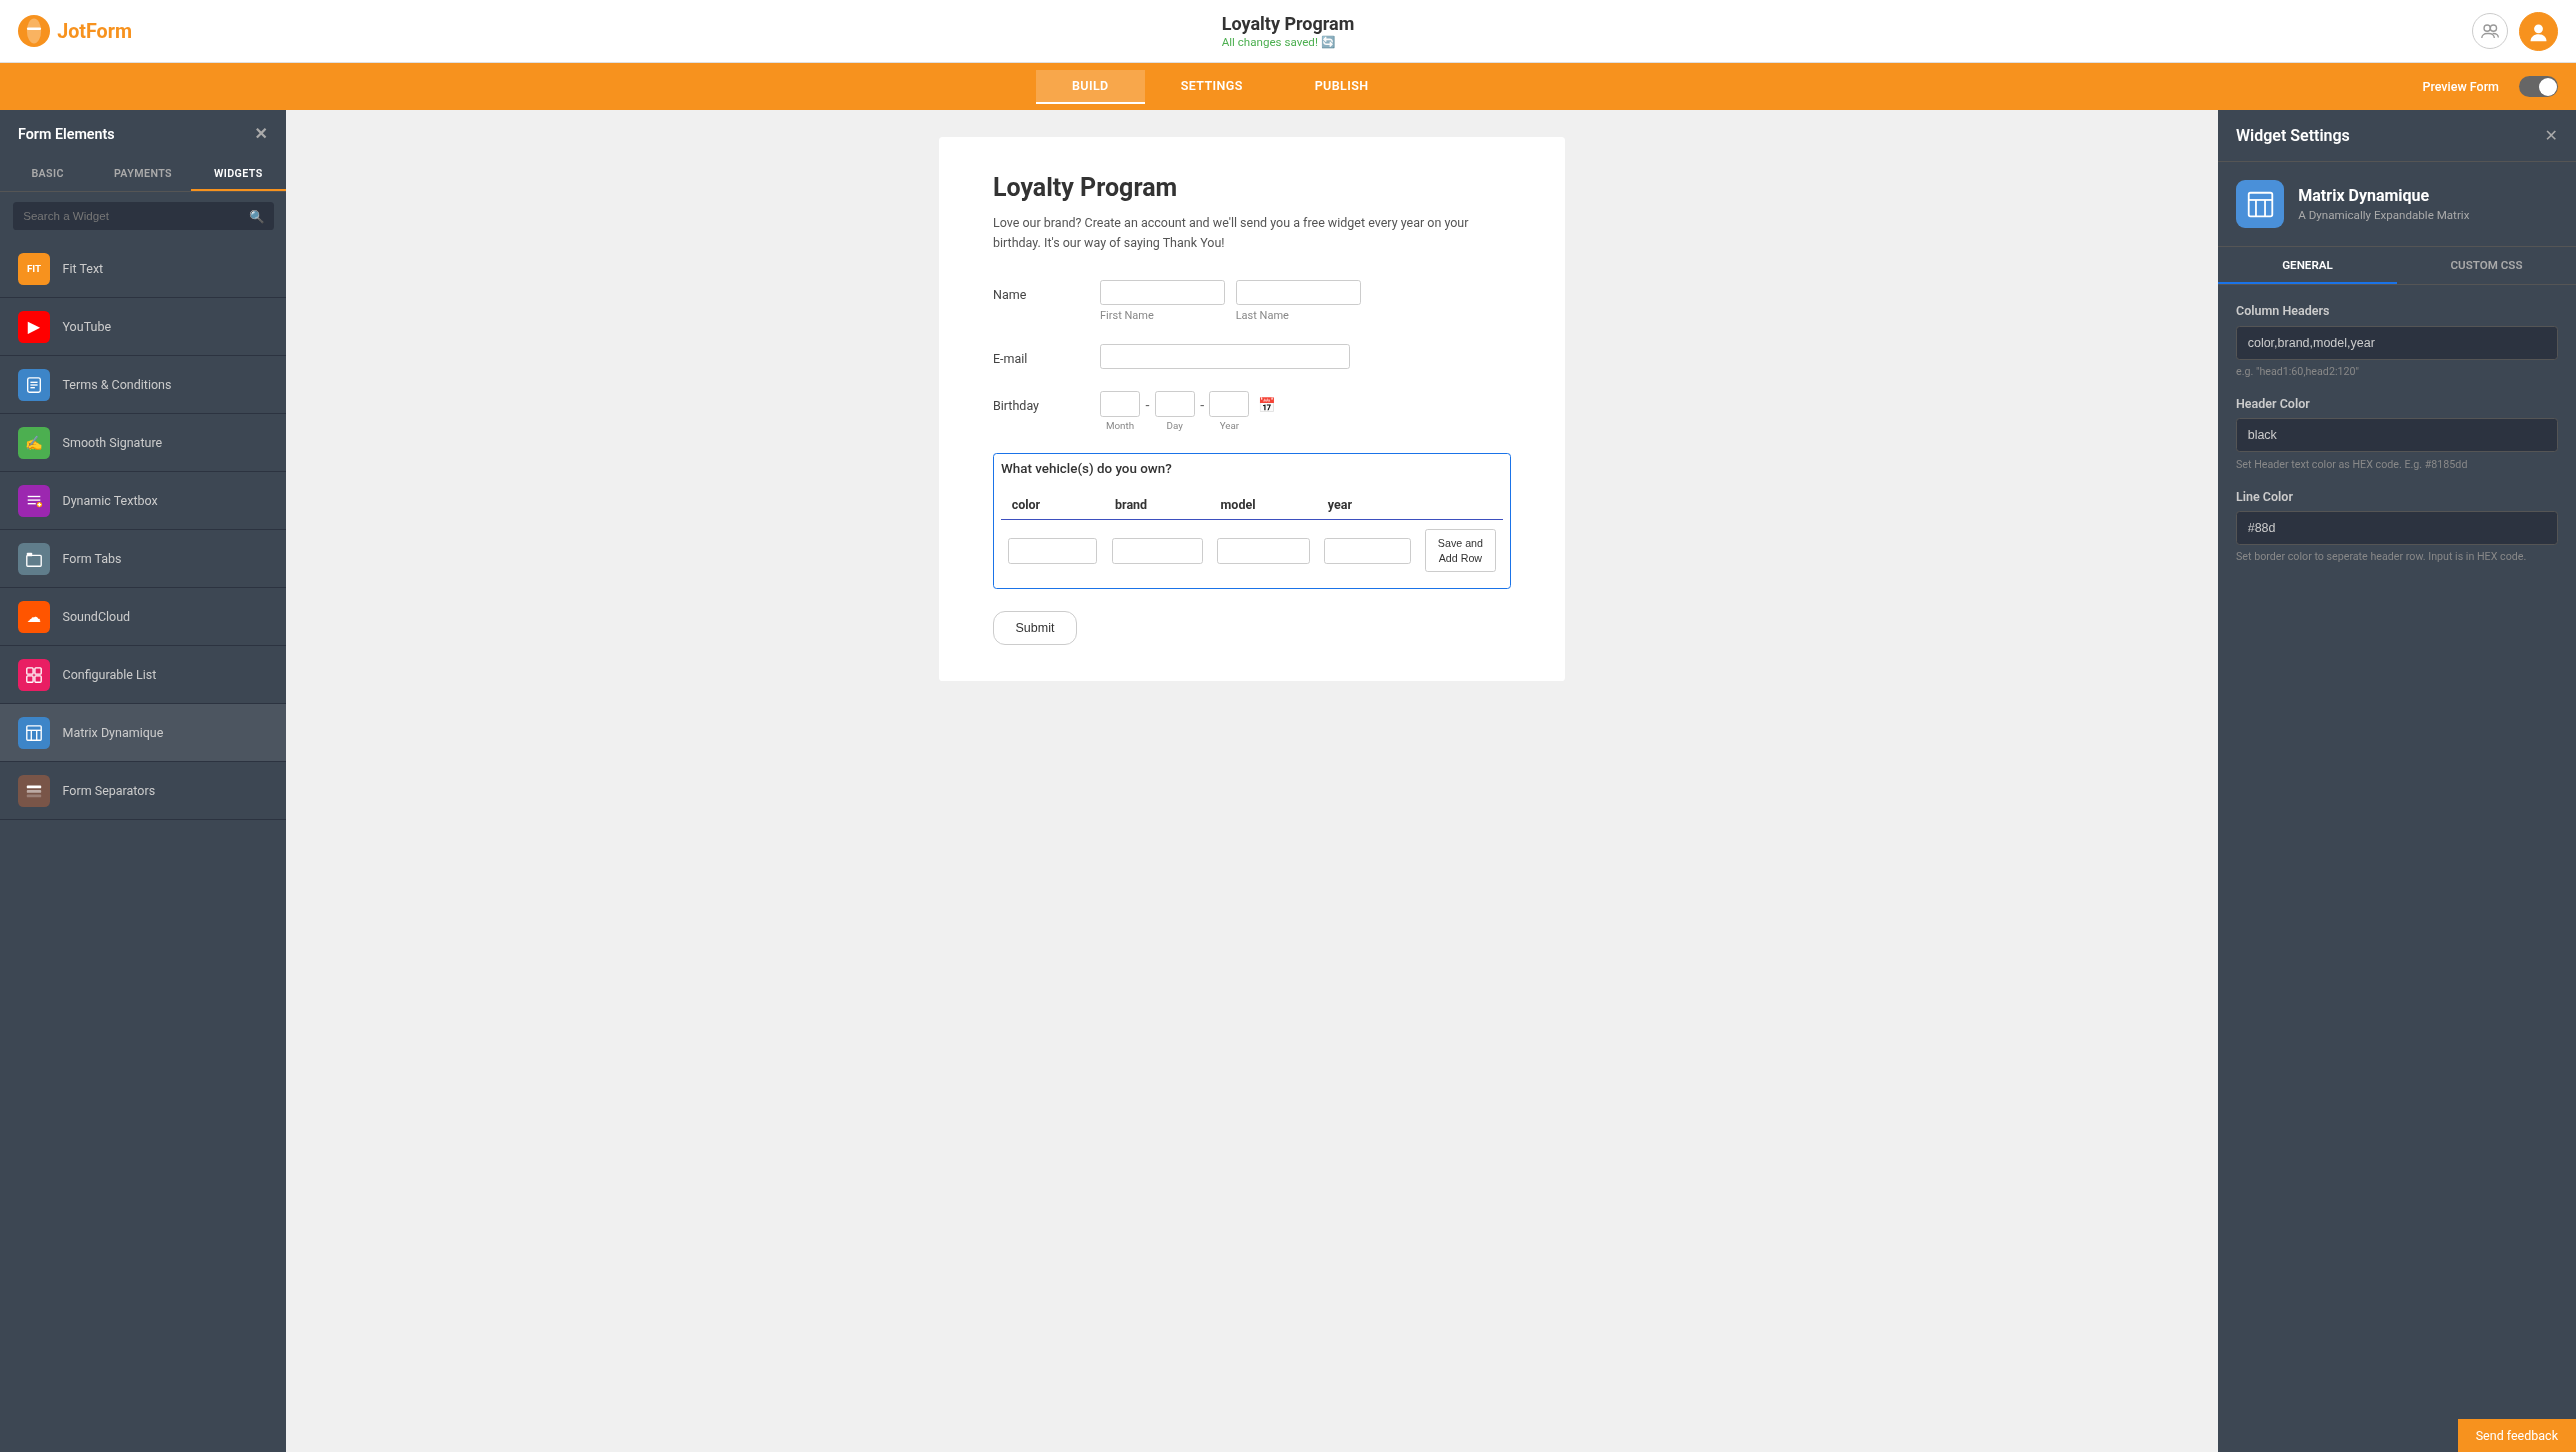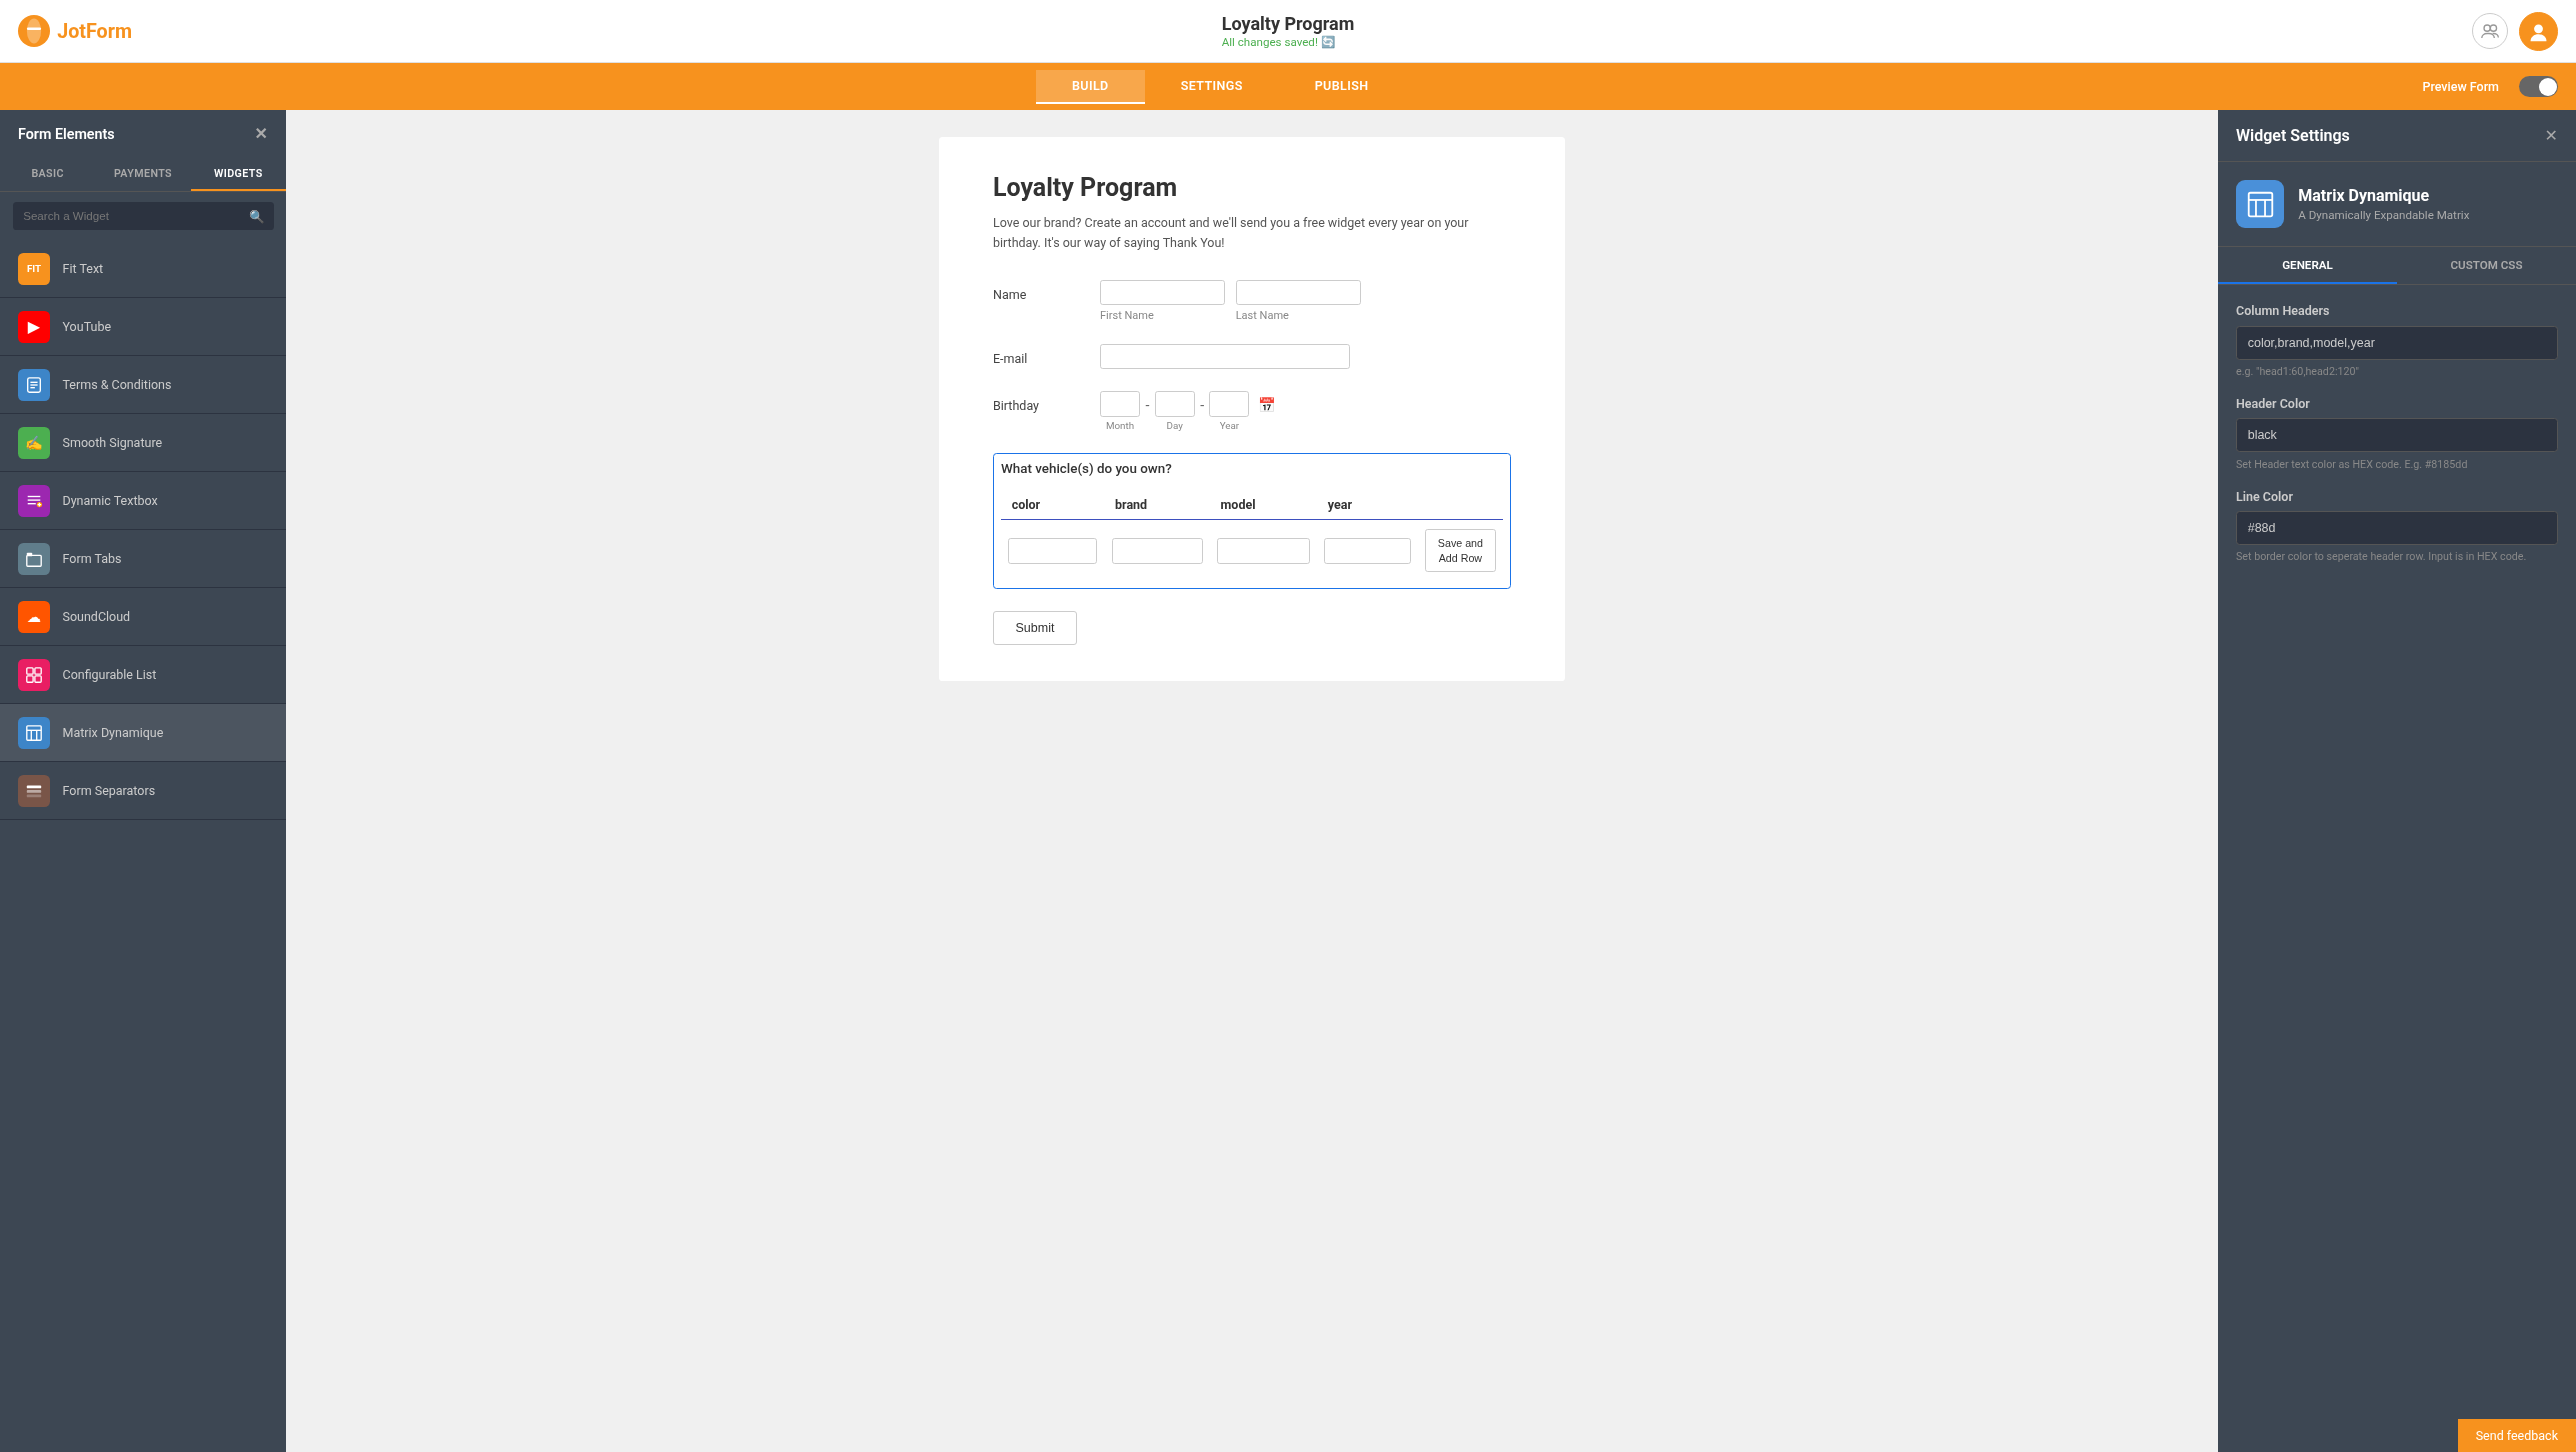--- a/index.html
+++ b/index.html
@@ -124,21 +124,21 @@
       padding: 5.4px 7.2px; font-size: 11.6px;
     }
     #save-add-row-btn {
       background: #fff; border: 0.9px solid #ccc; border-radius: 2.7px;
       padding: 5.4px 9px; font-size: 10.7px; cursor: pointer; color: #333;
       line-height: 1.4; text-align: center;
     }
 
     .form-submit-row { display: flex; justify-content: flex-start; margin-top: 7.2px; }
     #submit-btn {
-      background: #fff; border: 0.9px solid #ccc; border-radius: 3px;
+      background: #fff; border: 0.9px solid #ccc; border-radius: 12px;
       padding: 9px 21.5px; font-size: 12.5px; cursor: pointer; color: #333;
     }
 
     
     #feedback-bar {
       position: fixed; bottom: 0; right: 0;
       background: #f7921e; color: #fff; padding: 9px 18px;
       font-size: 12.5px; cursor: pointer; z-index: 100;
     }
 

